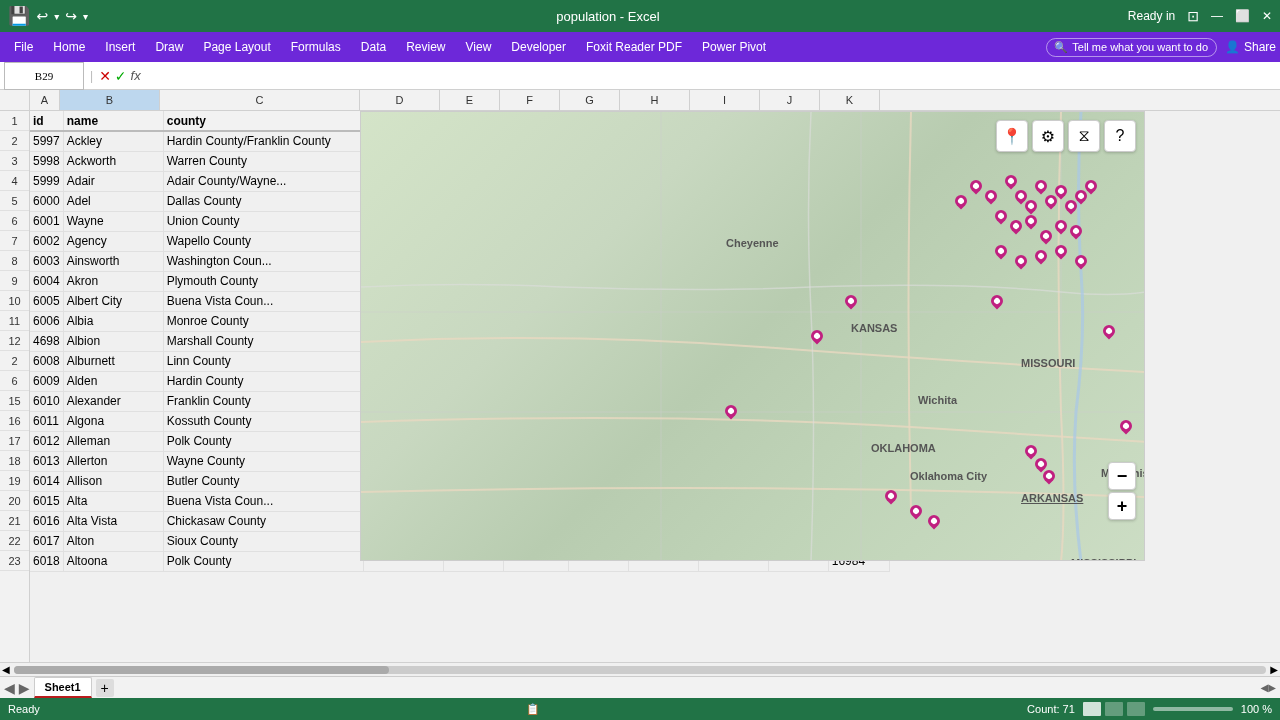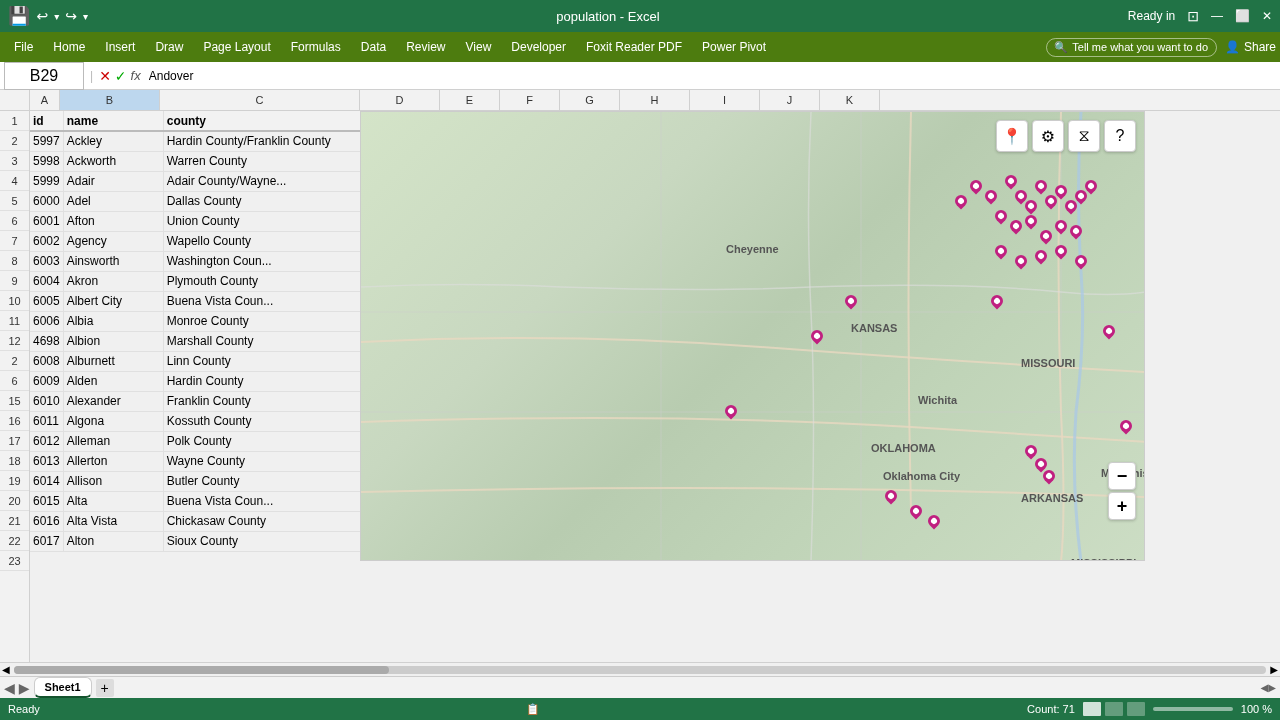--- a/index.html
+++ b/index.html
@@ -15,21 +15,21 @@
       padding: 0 8px;
       color: white;
     }
     .title-bar-left { display: flex; align-items: center; gap: 6px; }
     .title-bar-center { font-size: 13px; color: white; }
     .title-bar-right { display: flex; align-items: center; gap: 12px; font-size: 12px; }
 
     
     .menu-bar {
       height: 30px;
-      background: #4d7c0f;
+      background: #6d28d9;
       display: flex;
       align-items: center;
       padding: 0 4px;
       color: white;
     }
     .menu-item {
       padding: 4px 10px;
       font-size: 12px;
       cursor: pointer;
       border-radius: 2px;
@@ -65,22 +65,23 @@
       display: flex;
       align-items: center;
       padding: 0 4px;
       gap: 4px;
     }
     .cell-ref {
       width: 80px;
       border: 1px solid #bbb;
       height: 28px;
       padding: 0 4px;
-      font-size: 16px;
+      font-size: 11px;
       text-align: center;
+      font-family: Liberation Serif, serif;
     }
     .formula-input {
       flex: 1;
       border: none;
       outline: none;
       font-size: 12px;
       padding: 0 4px;
     }
 
     
@@ -177,21 +178,21 @@
     }
     .sheet-tab {
       padding: 3px 10px;
       background: white;
       border: 1px solid #ccc;
       border-bottom: none;
       font-size: 11px;
       cursor: pointer;
       border-radius: 2px 2px 0 0;
     }
-    .sheet-tab.active { background: white; border-bottom: 2px solid #14532d; font-weight: bold; border-radius: 6px; }
+    .sheet-tab.active { background: white; border-bottom: 2px solid #b91c1c; font-weight: bold; }
     .add-sheet { width: 18px; height: 18px; background: #ddd; border-radius: 2px; display: flex; align-items: center; justify-content: center; cursor: pointer; font-size: 14px; }
 
     .status-bar {
       height: 22px;
       background: #217346;
       display: flex;
       align-items: center;
       padding: 0 8px;
       color: white;
       font-size: 11px;
@@ -335,21 +336,20 @@
     <span>Share</span>
   </div>
 </div>
 
 <div class="formula-bar">
   <input class="cell-ref" value="B29" style="">
   <span style="color:#bbb; margin: 0 2px;">|</span>
   <span style="color:#c00; font-size:14px; cursor:pointer;">✕</span>
   <span style="color:#0a0; font-size:14px; cursor:pointer;">✓</span>
   <span style="color:#555; font-size:13px; font-style:italic; cursor:pointer;">fx</span>
-  <input class="formula-input" value="Andover" style="">
 </div>
 
 <div class="spreadsheet" style="position:relative; overflow:hidden;">
 
   <div class="col-headers">
     <div class="row-num-header"></div>
     <div class="col-header" style="width:30px">A</div>
     <div class="col-header active" style="width:100px">B</div>
     <div class="col-header" style="width:200px">C</div>
     <div class="col-header" style="width:80px">D</div>
@@ -464,21 +464,21 @@
               <td></td>
               <td></td>
               <td></td>
               <td></td>
               <td></td>
               <td></td>
               <td>4245</td>
             </tr>
             <tr>
               <td>6001</td>
-              <td>Afton</td>
+              <td>Wayne</td>
               <td>Union County</td>
               <td></td>
               <td></td>
               <td></td>
               <td></td>
               <td></td>
               <td></td>
               <td></td>
               <td>829</td>
             </tr>
@@ -682,20 +682,33 @@
               <td>Alton</td>
               <td>Sioux County</td>
               <td></td>
               <td></td>
               <td></td>
               <td></td>
               <td></td>
               <td></td>
               <td></td>
               <td>1264</td>
+            </tr>
+            <tr>
+              <td>6018</td>
+              <td>Altoona</td>
+              <td>Polk County</td>
+              <td></td>
+              <td></td>
+              <td></td>
+              <td></td>
+              <td></td>
+              <td></td>
+              <td></td>
+              <td>16984</td>
             </tr>
           </tbody>
       </table>
     </div>
 
     <div class="map-overlay" id="mapOverlay">
       <div class="map-bg" id="mapBg">
 
         <svg style="position:absolute;top:0;left:0;width:100%;height:100%;pointer-events:none;">
 
@@ -757,26 +770,26 @@
             <div class="map-pin" style="left: 670px; top: 345px; position: absolute;"></div>
             <div class="map-pin" style="left: 680px; top: 358px; position: absolute;"></div>
             <div class="map-pin" style="left: 688px; top: 370px; position: absolute;"></div>
             <div class="map-pin" style="left: 456px; top: 230px; position: absolute;"></div>
             <div class="map-pin" style="left: 370px; top: 305px; position: absolute;"></div>
           </div>
 
         <div id="mapLabels">
             <div class="map-label" style="left: 490px; top: 210px; position: absolute;">KANSAS</div>
             <div class="map-label" style="left: 660px; top: 245px; position: absolute;">MISSOURI</div>
-            <div class="map-label" style="left: 660px; top: 380px; position: absolute;">ARKANSAS</div>
+            <div class="map-label" style="left: 660px; top: 380px; position: absolute; text-decoration: underline;">ARKANSAS</div>
             <div class="map-label" style="left: 510px; top: 330px; position: absolute;">OKLAHOMA</div>
             <div class="map-label" style="left: 710px; top: 445px; position: absolute;">MISSISSIPPI</div>
-            <div class="map-label" style="left: 365px; top: 131px; position: absolute;">Cheyenne</div>
+            <div class="map-label" style="left: 365px; top: 125px; position: absolute;">Cheyenne</div>
             <div class="map-label" style="left: 557px; top: 282px; position: absolute;">Wichita</div>
-            <div class="map-label" style="left: 522px; top: 358px; position: absolute;">Oklahoma City</div>
+            <div class="map-label" style="left: 549px; top: 358px; position: absolute;">Oklahoma City</div>
             <div class="map-label" style="left: 740px; top: 355px; position: absolute;">Memphis</div>
           </div>
 
         <div class="map-ctrl-row" style="position:absolute;top:8px;right:8px;gap:4px;display:flex;">
           <div class="map-ctrl-btn">📍</div>
           <div class="map-ctrl-btn">⚙</div>
           <div class="map-ctrl-btn">⧖</div>
           <div class="map-ctrl-btn">?</div>
         </div>
 

